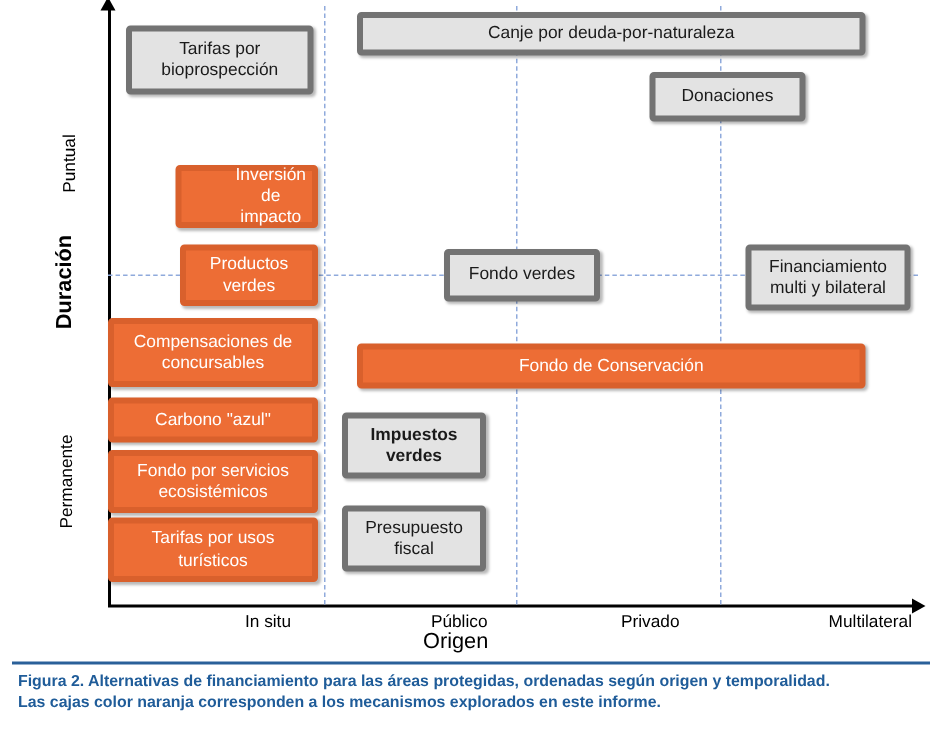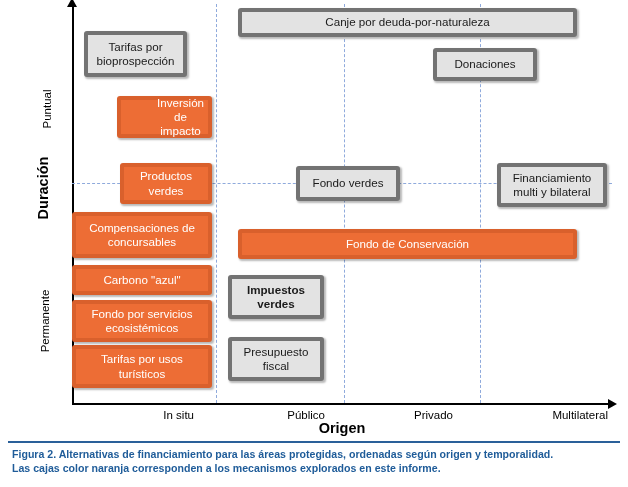--- a/index.html
+++ b/index.html
@@ -84,23 +84,22 @@
     font-weight: bold;
     color: #000;
     transform: rotate(-90deg);
     transform-origin: center center;
   }
   .axis-title-x {
     position: absolute;
     left: 282px;
     top: 420px;
     width: 120px;
-    text-align: center;
     font-size: 14.5px;
-    font-weight: bold;
+    font-weight: normal;
     color: #000;
   }
   .tick-y {
     position: absolute;
     font-size: 11.5px;
     color: #000;
     white-space: nowrap;
     transform: rotate(-90deg);
     transform-origin: center center;
     text-align: center;
@@ -177,24 +176,24 @@
   <div class="axis-title-x">Origen</div>
 
   <div class="tick-y" style="left:12px; top:103px; width:70px;">Puntual</div>
   <div class="tick-y" style="left:0px; top:315px; width:90px;">Permanente</div>
 
   <div class="tick-x" style="left:104px; top:409px; width:90px;">In situ</div>
   <div class="tick-x" style="left:235px; top:409px; width:90px;">Público</div>
   <div class="tick-x" style="left:363px; top:409px; width:90px;">Privado</div>
   <div class="tick-x" style="left:508px; top:409px; width:100px;">Multilateral</div>
 
-  <div class="box gray" style="left:84px;  top:31px;  width:103px; height:46px;">Tarifas por bioprospección</div>
+  <div class="box gray" style="left:84px;  top:17px;  width:125px; height:46px;">Tarifas por bioprospección</div>
   <div class="box gray" style="left:238px; top:8px;   width:339px; height:29px;">Canje por deuda-por-naturaleza</div>
   <div class="box gray" style="left:433px; top:48px;  width:104px; height:33px;">Donaciones</div>
-  <div class="box orange" style="left:117px; top:96px; width:95px;  height:42px;padding-left:36px;">Inversión de impacto</div>
+  <div class="box orange" style="left:117px; top:110px; width:95px;  height:42px;padding-left:36px;">Inversión de impacto</div>
   <div class="box orange" style="left:120px; top:163px; width:92px;  height:41px;">Productos verdes</div>
   <div class="box gray" style="left:296px; top:166px; width:104px; height:35px;">Fondo verdes</div>
   <div class="box gray" style="left:497px; top:163px; width:110px; height:44px;">Financiamiento multi y bilateral</div>
   <div class="box orange" style="left:72px;  top:212px; width:140px; height:46px;">Compensaciones de concursables</div>
   <div class="box orange" style="left:238px; top:229px; width:339px; height:30px;">Fondo de Conservación</div>
   <div class="box orange" style="left:72px;  top:265px; width:140px; height:30px;">Carbono "azul"</div>
   <div class="box gray" style="left:228px; top:275px; width:96px;  height:44px;font-weight:bold;">Impuestos verdes</div>
   <div class="box orange" style="left:72px;  top:300px; width:140px; height:42px;">Fondo por servicios ecosistémicos</div>
   <div class="box orange" style="left:72px;  top:345px; width:140px; height:43px;">Tarifas por usos turísticos</div>
   <div class="box gray" style="left:228px; top:337px; width:96px;  height:44px;">Presupuesto fiscal</div>

